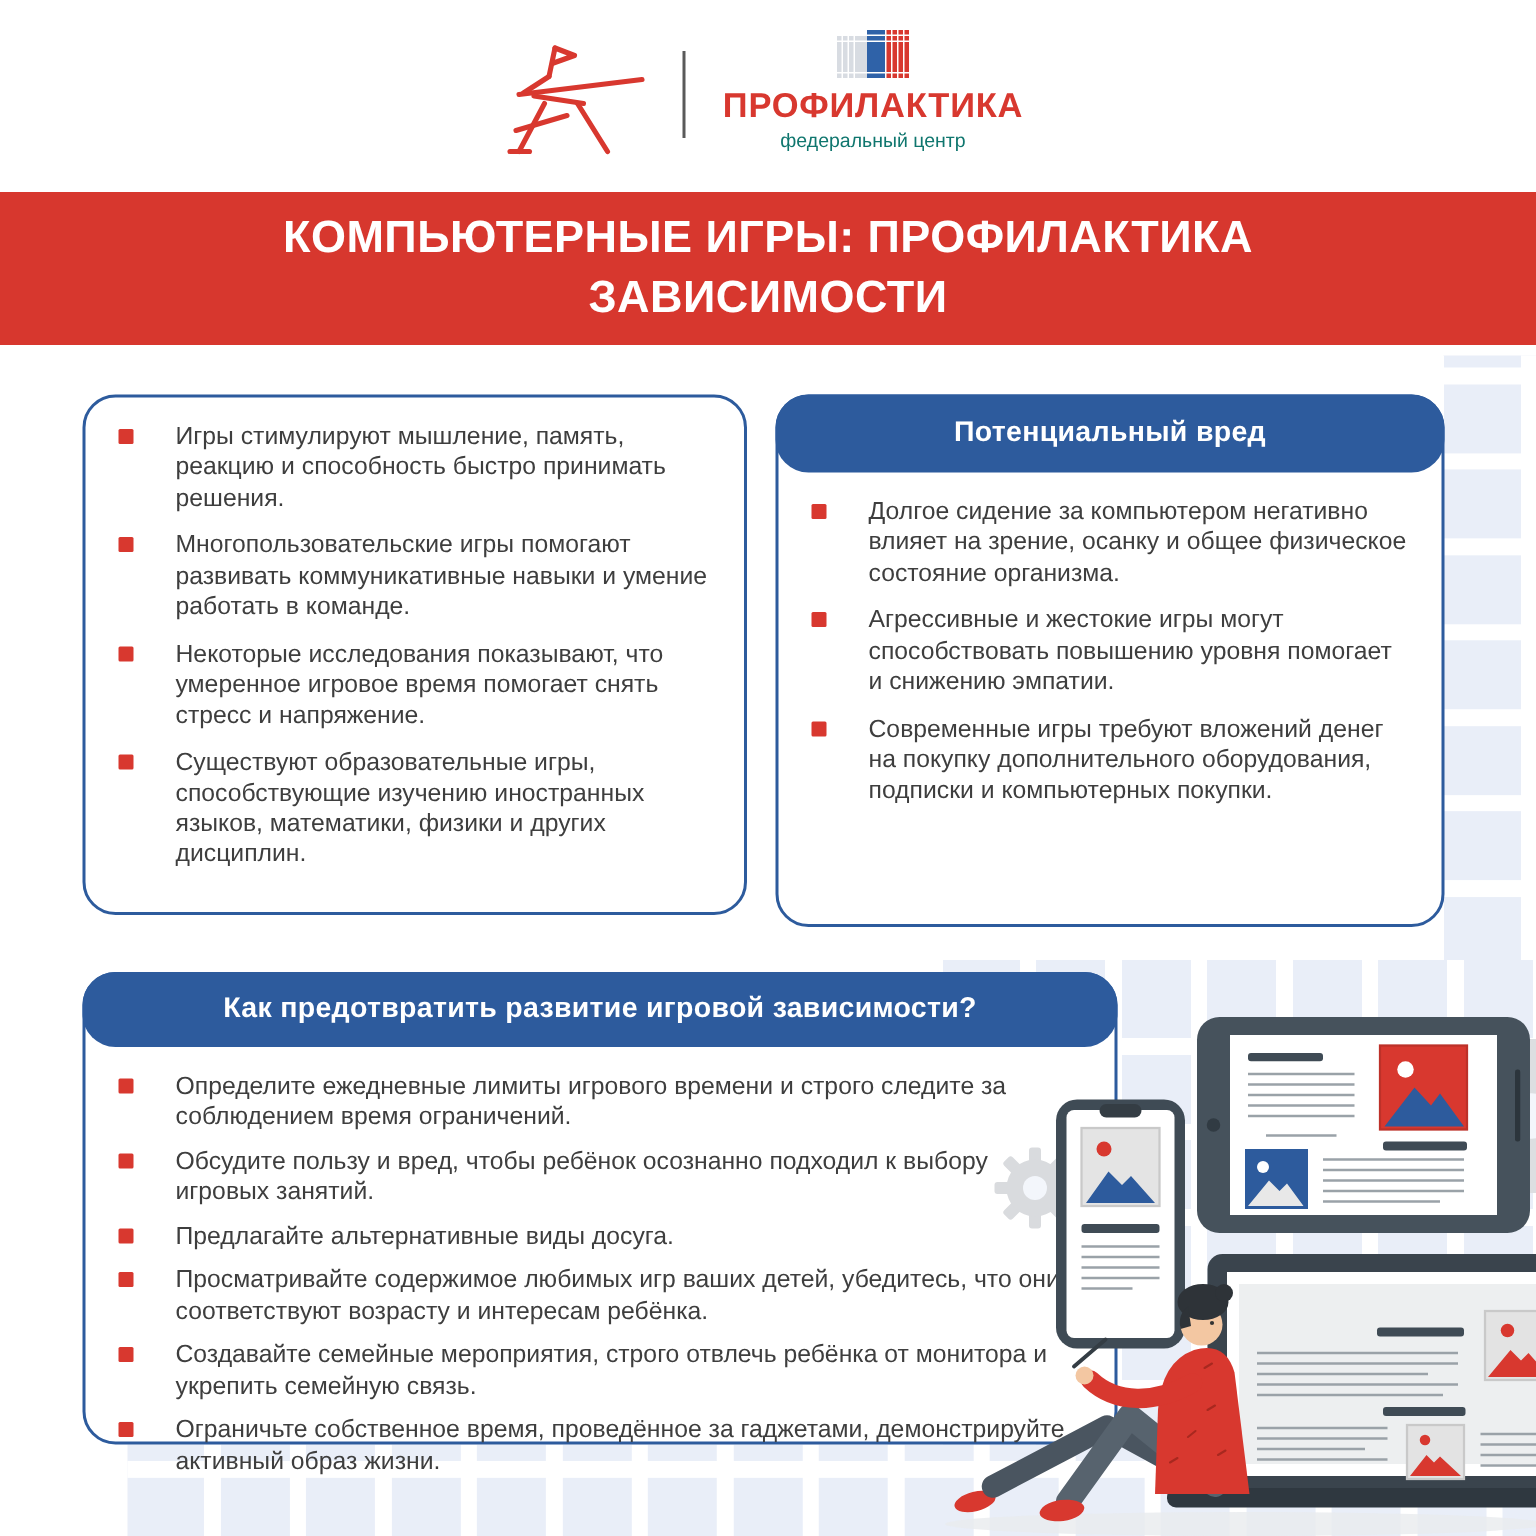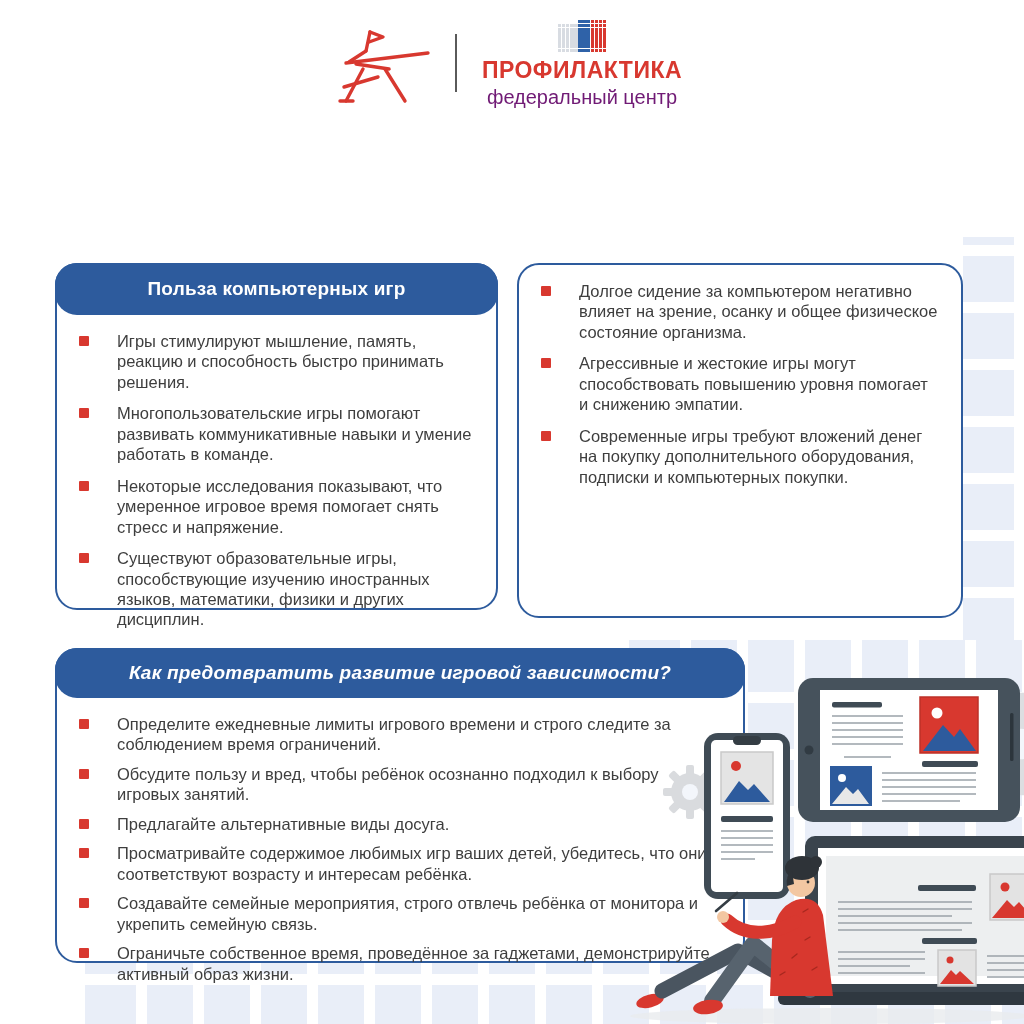--- a/index.html
+++ b/index.html
@@ -7,21 +7,21 @@
   .page{position:relative;width:1024px;height:1024px;background:#fff;overflow:hidden;}
 
   
   .brand-header{position:absolute;left:0;top:0;width:1024px;height:144px;background:#fff;z-index:4;}
   .chair-logo{position:absolute;left:336px;top:26px;width:96px;height:80px;}
   .logo-divider{position:absolute;left:455px;top:34px;width:2px;height:58px;background:#5a5a5a;}
   .brand-block{position:absolute;left:462px;top:20px;width:240px;text-align:center;}
   .pixel-grid{display:grid;grid-template-columns:repeat(12,3.4px);grid-auto-rows:3.4px;gap:0.7px;width:fit-content;margin:0 auto 6px auto;}
   .pixel-grid .cell{width:3.4px;height:3.4px;}
   .brand-name{font-size:23px;font-weight:bold;color:#d8382f;letter-spacing:0.5px;line-height:1.1;margin-top:4px;}
-  .brand-subtitle{font-size:20px;color:#701a75;margin-top:3px;}
+  .brand-subtitle{font-size:13px;color:#0f766e;margin-top:3px;}
 
   
   .banner{position:absolute;left:0;top:128px;width:1024px;height:102px;background:#d7372e;display:flex;align-items:center;justify-content:center;z-index:4;}
   .banner h1{margin:0;max-width:700px;text-align:center;color:#fff;font-size:30px;line-height:1.32;font-weight:bold;letter-spacing:0.3px;}
 
   
   .pat{position:absolute;z-index:1;background-color:#e9eef8;
     background-image:repeating-linear-gradient(90deg,transparent 0 46px,#fff 46px 57px),
                      repeating-linear-gradient(0deg,transparent 0 46px,#fff 46px 57px);}
   .pat-right{left:962px;top:237px;width:62px;height:403px;background-position:6px 4px;}
@@ -29,21 +29,21 @@
   .pat-bottom{left:85px;top:963px;width:939px;height:61px;background-position:5px 7px;}
 
   
   .card{position:absolute;background:#fff;border:2px solid #2d5b9d;border-radius:22px;z-index:3;box-sizing:border-box;}
   .card-head{background:#2d5b9d;border-radius:22px;margin:-2px -2px 0 -2px;display:flex;align-items:center;justify-content:center;
     color:#fff;font-weight:bold;font-size:19px;letter-spacing:0.2px;}
   .card1{left:55px;top:263px;width:443px;height:347px;}
   .card2{left:517px;top:263px;width:446px;height:355px;}
   .card3{left:55px;top:648px;width:690px;height:315px;}
   .card1 .card-head,.card2 .card-head{height:52px;}
-  .card3 .card-head{height:50px;font-style:italic;}
+  .card3 .card-head{height:50px;}
   .card-body{list-style:none;margin:0;padding:16px 20px 8px 22px;}
   .bullet{display:flex;gap:28px;margin-bottom:11px;}
   .card3 .bullet{margin-bottom:9px;}
   .sq{flex:none;width:10px;height:10px;background:#d8382f;border-radius:1px;margin-top:5px;}
   .btxt{font-size:16.5px;line-height:1.24;color:#3e3e3e;}
   .card3 .btxt{max-width:630px;}
 
   
   .illus{position:absolute;left:620px;top:640px;width:404px;height:384px;z-index:5;pointer-events:none;}
 </style>
@@ -170,25 +170,25 @@
           <div class="cell" style="background: rgb(216, 56, 47);"></div>
           <div class="cell" style="background: rgb(216, 56, 47);"></div>
           <div class="cell" style="background: rgb(216, 56, 47);"></div>
           <div class="cell" style="background: rgb(216, 56, 47);"></div>
         </div>
       <div class="brand-name">ПРОФИЛАКТИКА</div>
       <div class="brand-subtitle">федеральный центр</div>
     </div>
   </header>
 
+  <div class="banner">
+    <h1>КОМПЬЮТЕРНЫЕ ИГРЫ: ПРОФИЛАКТИКА ЗАВИСИМОСТИ</h1>
+  </div>
 
   <section class="card card1">
-    <div class="card-head">
-      <span>Польза компьютерных игр</span>
-    </div>
     <ul class="card-body">
 
         <li class="bullet">
           <span class="sq"></span>
           <span class="btxt">Игры стимулируют мышление, память, реакцию и способность быстро принимать решения.</span>
         </li>
 
         <li class="bullet">
           <span class="sq"></span>
           <span class="btxt">Многопользовательские игры помогают развивать коммуникативные навыки и умение работать в команде.</span>
@@ -200,20 +200,23 @@
         </li>
 
         <li class="bullet">
           <span class="sq"></span>
           <span class="btxt">Существуют образовательные игры, способствующие изучению иностранных языков, математики, физики и других дисциплин.</span>
         </li>
       </ul>
   </section>
 
   <section class="card card2">
+    <div class="card-head">
+      <span>Потенциальный вред</span>
+    </div>
     <ul class="card-body">
 
 
         <li class="bullet">
           <span class="sq"></span>
           <span class="btxt">Долгое сидение за компьютером негативно влияет на зрение, осанку и общее физическое состояние организма.</span>
         </li>
 
         <li class="bullet">
           <span class="sq"></span>

